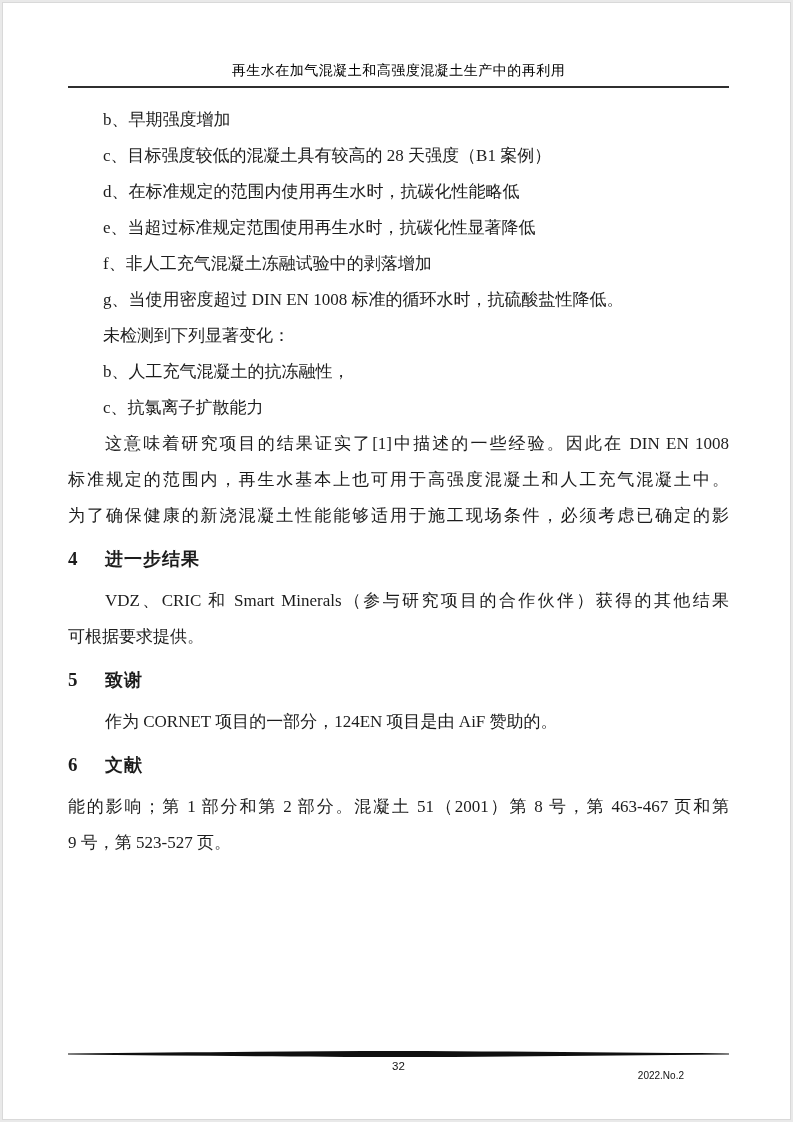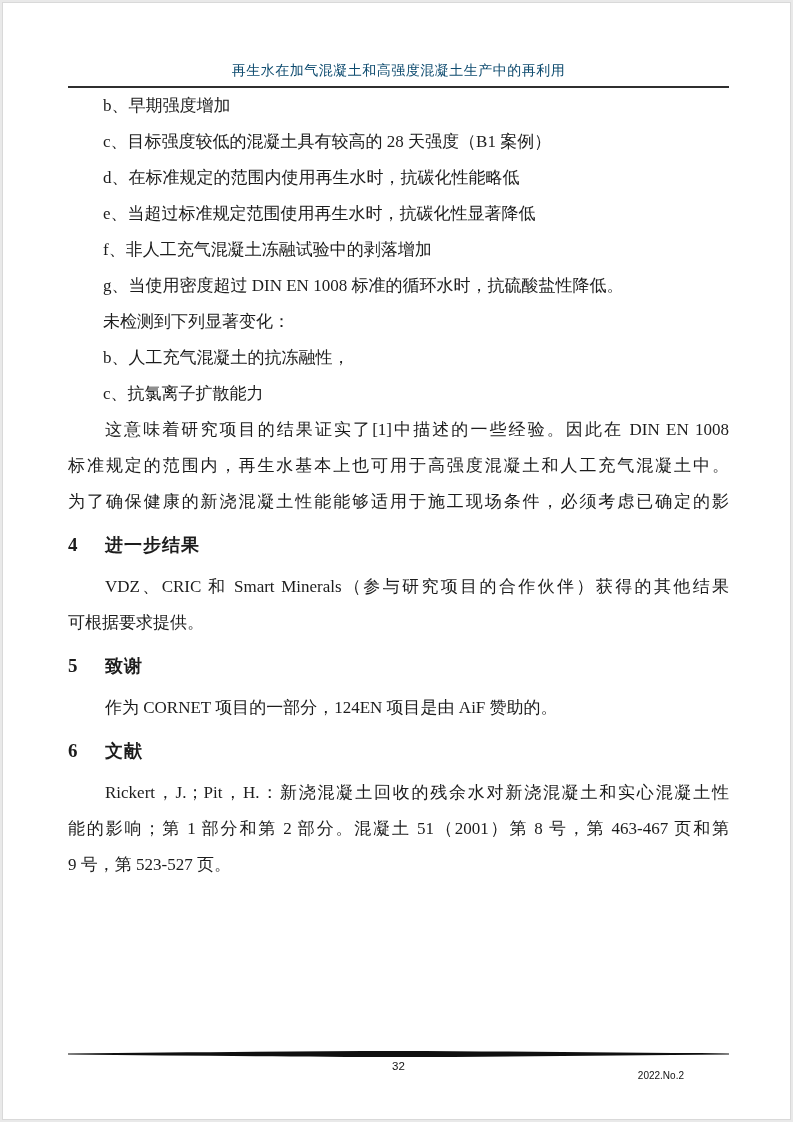--- a/index.html
+++ b/index.html
@@ -22,26 +22,26 @@
     left: 66px;
     width: 661px;
     text-align: center;
     padding-bottom: 4px;
     border-bottom: 2px solid #2f2f2f;
   }
   .header-title {
     font-size: 14px;
     line-height: 22px;
     letter-spacing: 0.5px;
-    color: #0c4a6e; 
+    color: #000000; 
     font-weight: 500;
   }
   .content {
     position: absolute;
-    top: 86px;
+    top: 100px;
     left: 66px;
     width: 661px;
     font-size: 17px;
     line-height: 36px;
   }
   .line { white-space: nowrap; }
   .item { padding-left: 35px; }
   .ind { padding-left: 37px; }
   .just {
     white-space: normal;
@@ -130,21 +130,20 @@
     <div class="heading">
       <span class="h-num">5</span>
       <span class="h-label">致谢</span>
     </div>
     <div class="line ind">作为 CORNET 项目的一部分，124EN 项目是由 AiF 赞助的。</div>
 
     <div class="heading">
       <span class="h-num">6</span>
       <span class="h-label">文献</span>
     </div>
-    <div class="line just ind">Rickert，J.；Pit，H.：新浇混凝土回收的残余水对新浇混凝土和实心混凝土性</div>
     <div class="line just">能的影响；第 1 部分和第 2 部分。混凝土 51（2001）第 8 号，第 463-467 页和第</div>
     <div class="line">9 号，第 523-527 页。</div>
   </div>
 
   <svg class="footer-rule" viewBox="0 0 661 8" preserveAspectRatio="none" xmlns="http://www.w3.org/2000/svg">
     <path d="M0,3.4 C120,2.6 230,1.2 330,1.0 C430,1.2 545,2.6 661,3.4 L661,4.4 C545,5.4 435,6.9 330,7.1 C230,6.9 115,5.4 0,4.4 Z" fill="#101010"></path>
   </svg>
 
   <div class="footer-page-num">32</div>
   <div class="footer-issue">2022.No.2</div>

